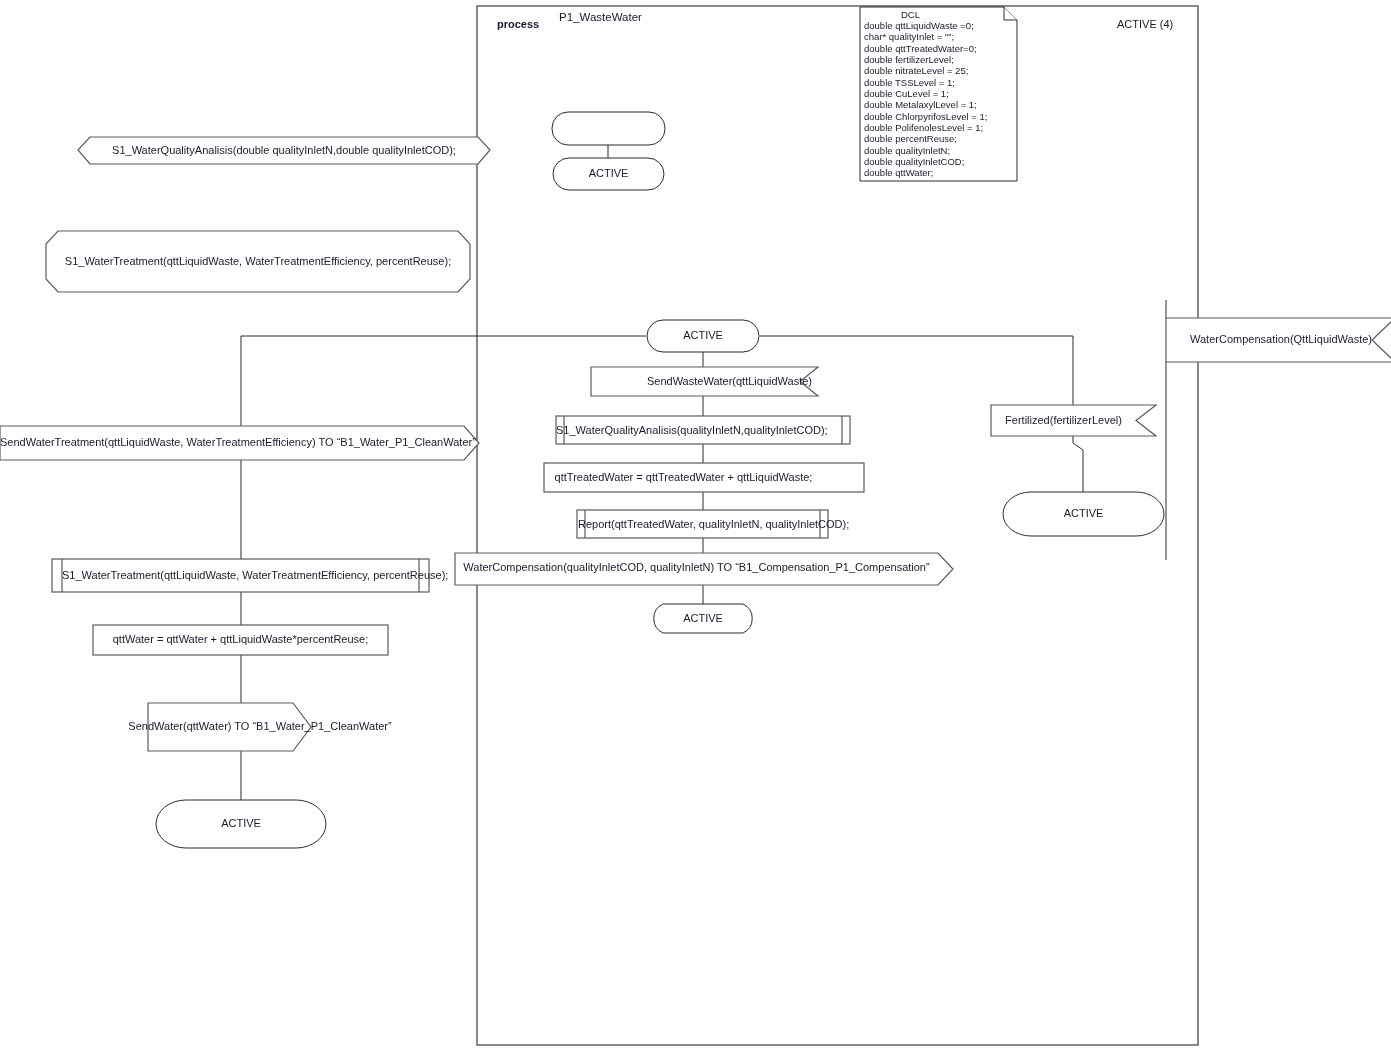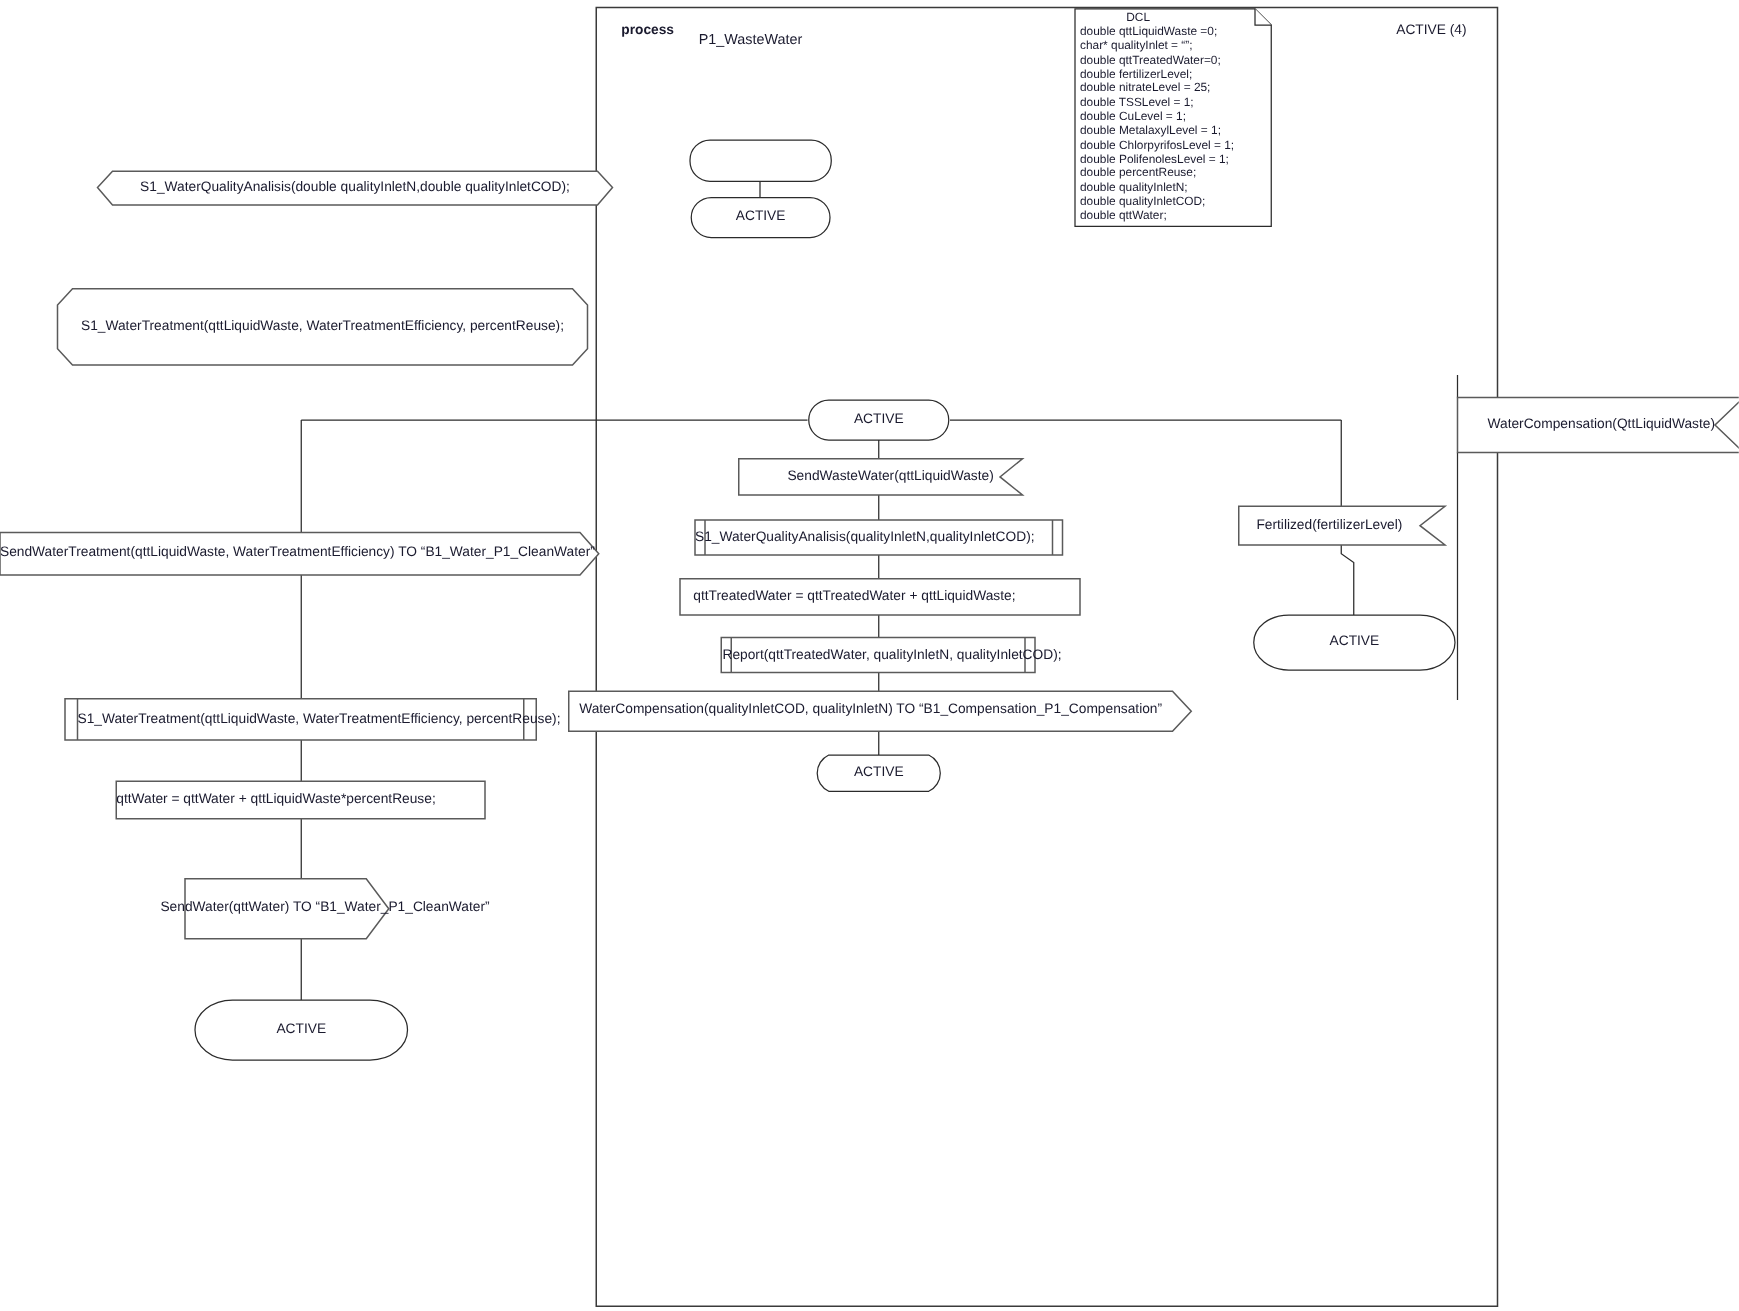--- a/index.html
+++ b/index.html
@@ -100,21 +100,21 @@
 
   <path d="M 148,703 L 293,703 L 311,727 L 293,751 L 148,751 Z" class="s-shape"></path>
 
   <path d="M 991,405 L 1156,405 L 1136,420.5 L 1156,436 L 991,436 Z" class="s-shape"></path>
 
   <path d="M 1166,318 L 1395,318 L 1372,340 L 1395,362 L 1166,362 Z" class="s-shape"></path>
 
 </svg>
 
 <div class="lbl bold" style="left:497px;top:19px;">process</div>
-<div class="lbl" style="left:559px;top:27px;font-size:11.5px;">P1_WasteWater</div>
+<div class="lbl" style="left:559px;top:12px;font-size:11.5px;">P1_WasteWater</div>
 <div class="lbl" style="left:1117px;top:19px;">ACTIVE (4)</div>
 
 <div class="dcl" style="left:864px;top:9px;padding-left:37px;">DCL</div>
 <div class="dcl" style="left:864px;top:20px;" id="dcl-body">double qttLiquidWaste =0;
 char* qualityInlet = “”;
 double qttTreatedWater=0;
 double fertilizerLevel;
 double nitrateLevel = 25;
 double TSSLevel = 1;
 double CuLevel = 1;
@@ -128,26 +128,26 @@
 
 <div class="lbl ctr" style="left:78px;top:145px;width:412px;">S1_WaterQualityAnalisis(double qualityInletN,double qualityInletCOD);</div>
 <div class="lbl ctr" style="left:46px;top:256px;width:424px;">S1_WaterTreatment(qttLiquidWaste, WaterTreatmentEfficiency, percentReuse);</div>
 
 <div class="lbl ctr" style="left:569px;top:168px;width:79px;">ACTIVE</div>
 <div class="lbl ctr" style="left:663px;top:330px;width:80px;">ACTIVE</div>
 <div class="lbl ctr" style="left:663px;top:613px;width:80px;">ACTIVE</div>
 <div class="lbl ctr" style="left:186px;top:818px;width:110px;">ACTIVE</div>
 <div class="lbl ctr" style="left:1031px;top:508px;width:105px;">ACTIVE</div>
 
-<div class="lbl ctr" style="left:608px;top:376px;width:209px;">SendWasteWater(qttLiquidWaste)</div>
+<div class="lbl ctr" style="left:591px;top:376px;width:209px;padding-left:34px;">SendWasteWater(qttLiquidWaste)</div>
 <div class="lbl ctr" style="left:991px;top:415px;width:145px;">Fertilized(fertilizerLevel)</div>
 <div class="lbl ctr" style="left:1166px;top:334px;width:206px;text-align:right;">WaterCompensation(QttLiquidWaste)</div>
 
 <div class="lbl ctr" style="left:556px;top:425px;width:228px;">S1_WaterQualityAnalisis(qualityInletN,qualityInletCOD);</div>
 <div class="lbl ctr" style="left:578px;top:519px;width:202px;">Report(qttTreatedWater, qualityInletN, qualityInletCOD);</div>
 <div class="lbl ctr" style="left:62px;top:570px;width:357px;">S1_WaterTreatment(qttLiquidWaste, WaterTreatmentEfficiency, percentReuse);</div>
 
 <div class="lbl ctr" style="left:544px;top:472px;width:279px;">qttTreatedWater = qttTreatedWater + qttLiquidWaste;</div>
-<div class="lbl ctr" style="left:93px;top:634px;width:244px;">qttWater = qttWater + qttLiquidWaste*percentReuse;</div>
+<div class="lbl ctr" style="left:93px;top:634px;width:295px;">qttWater = qttWater + qttLiquidWaste*percentReuse;</div>
 
 <div class="lbl ctr" style="left:0px;top:437px;width:464px;">SendWaterTreatment(qttLiquidWaste, WaterTreatmentEfficiency) TO “B1_Water_P1_CleanWater”</div>
 <div class="lbl ctr" style="left:455px;top:562px;width:483px;">WaterCompensation(qualityInletCOD, qualityInletN) TO “B1_Compensation_P1_Compensation”</div>
 <div class="lbl ctr" style="left:110px;top:721px;width:300px;">SendWater(qttWater) TO “B1_Water_P1_CleanWater”</div>
 
 </body></html>

